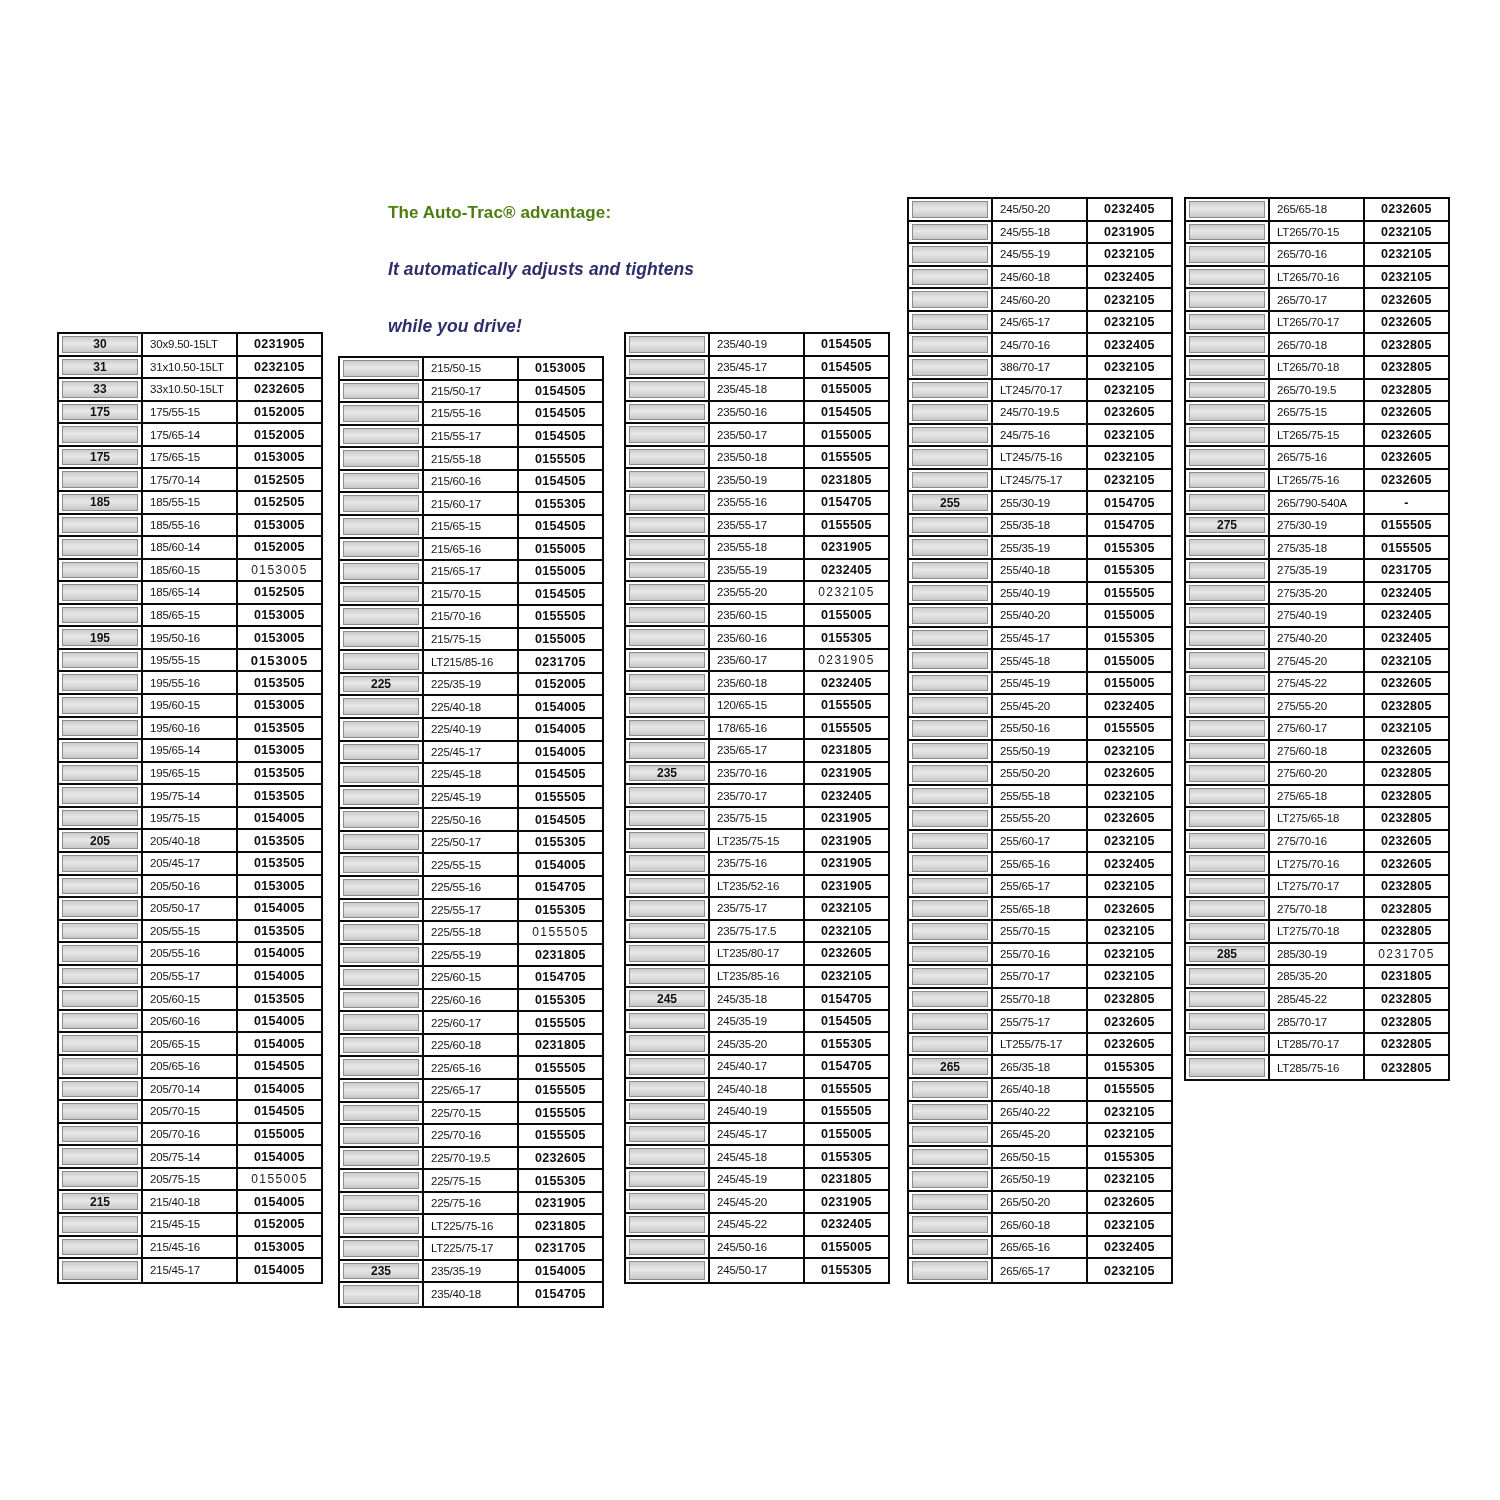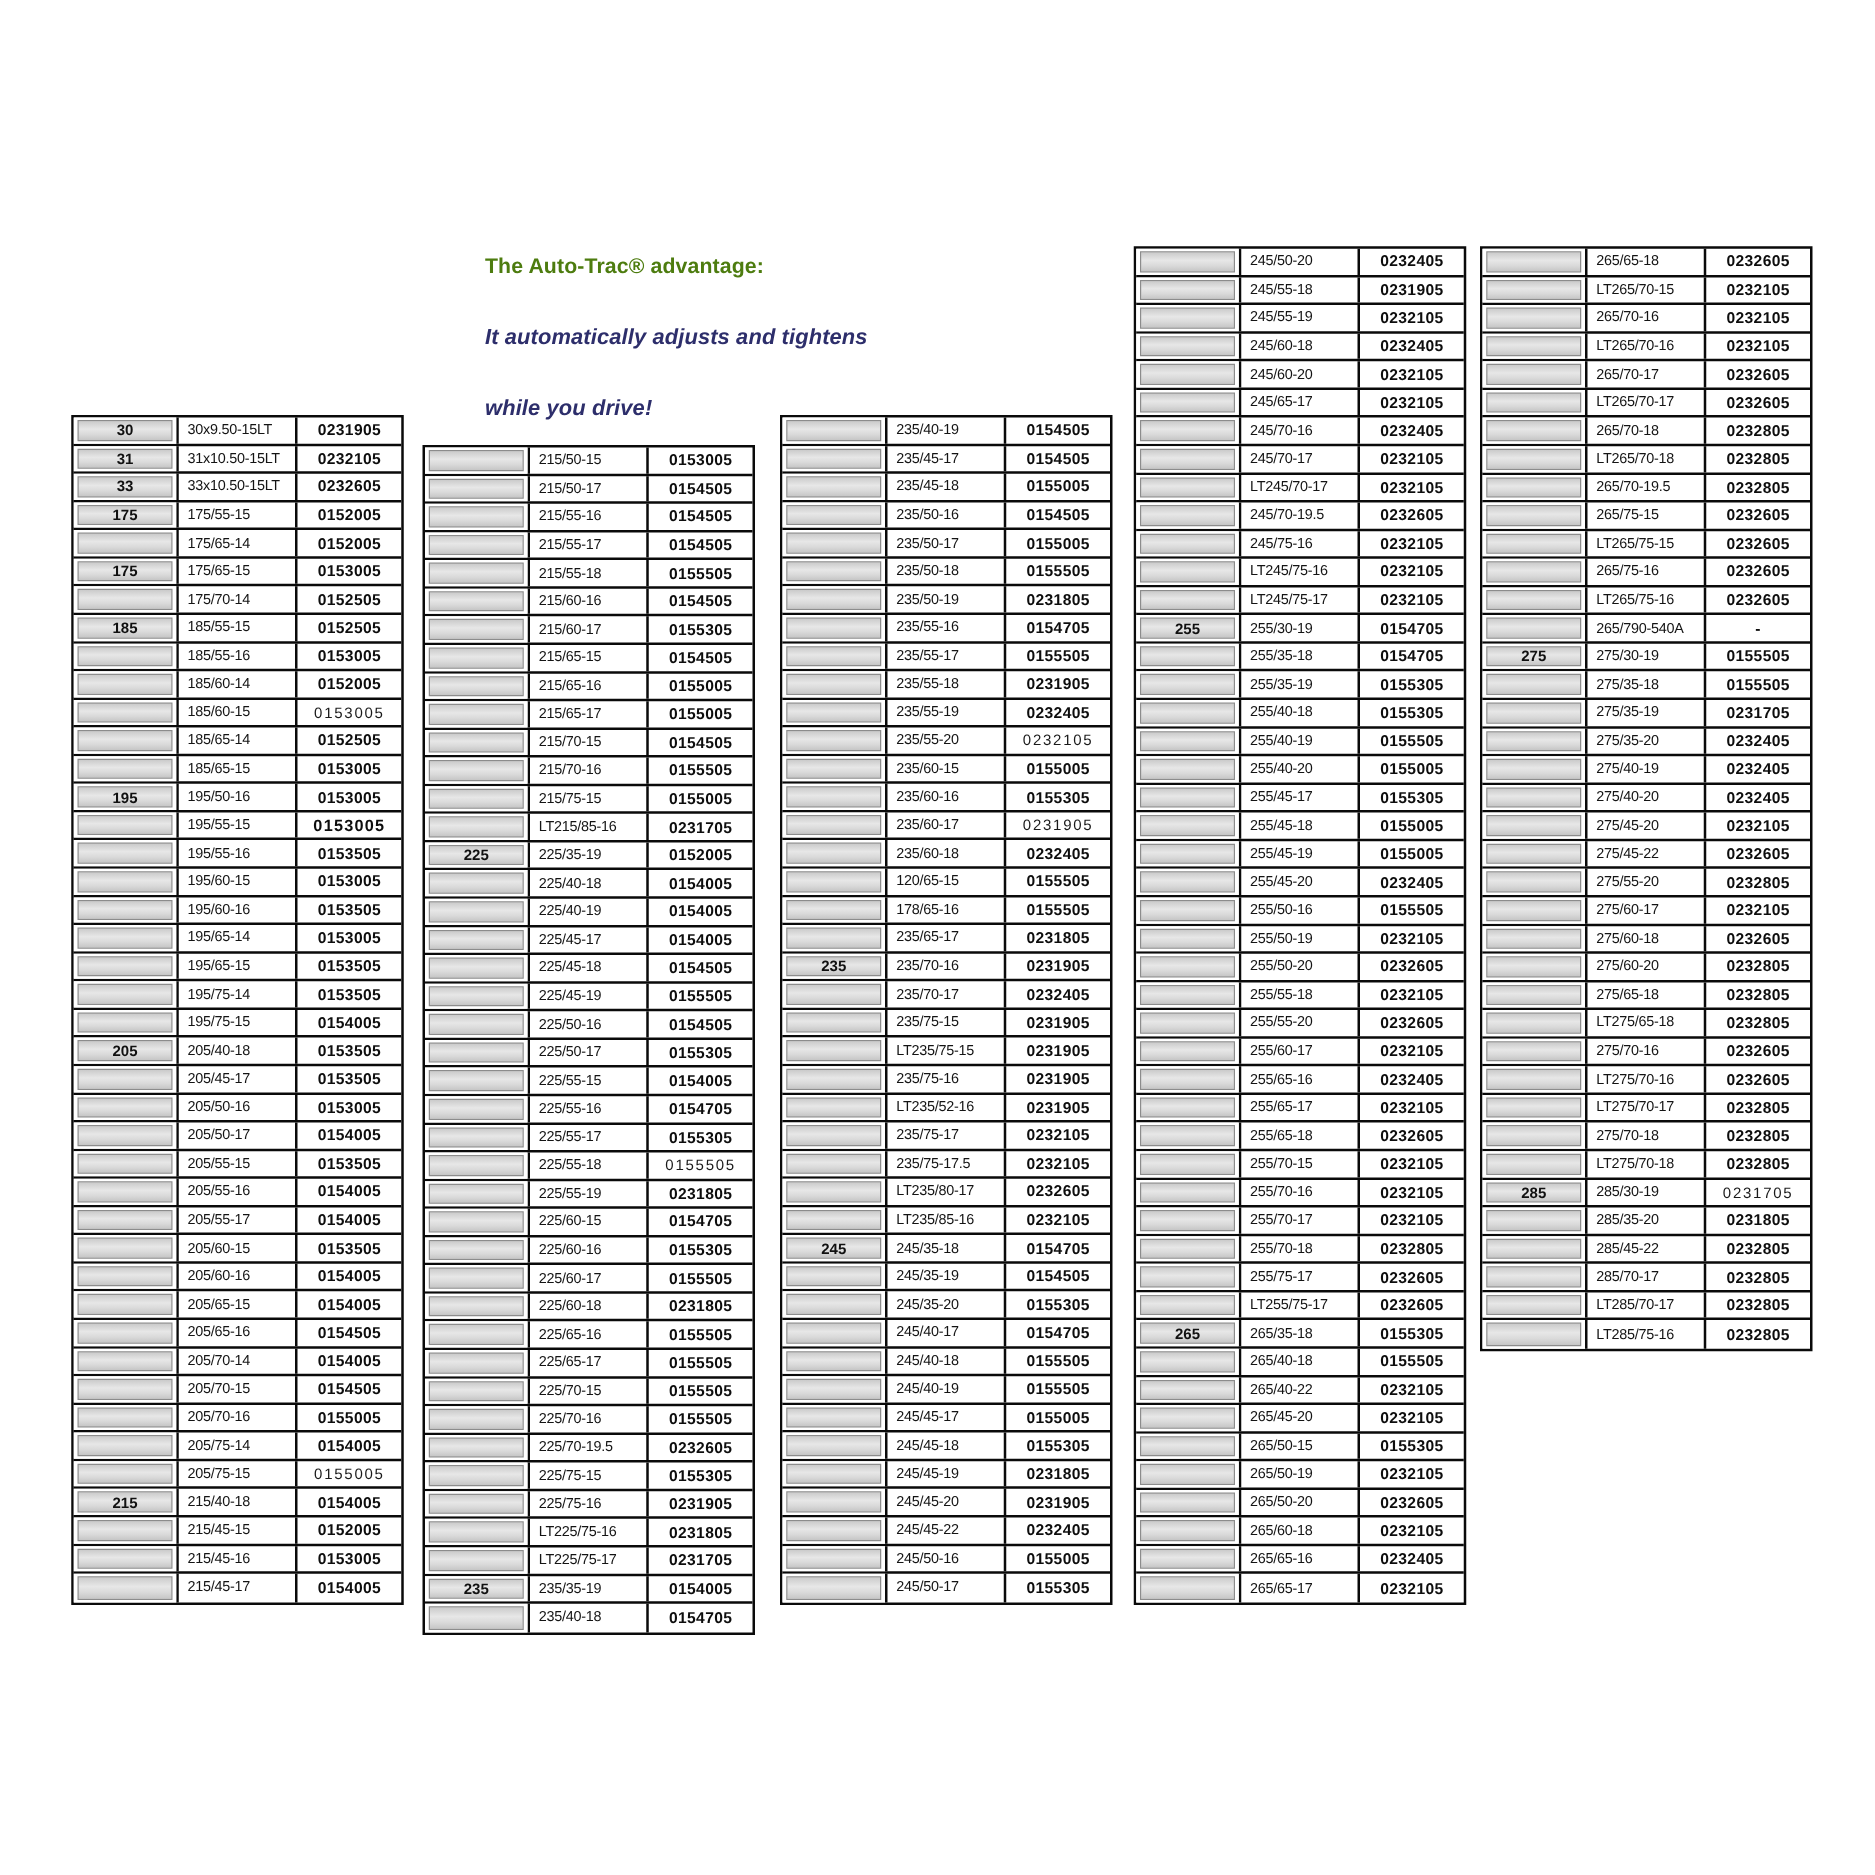--- a/index.html
+++ b/index.html
@@ -972,21 +972,21 @@
           <div class="c-group">
             <div class="gbox"></div>
           </div>
           <div class="c-size">245/70-16</div>
           <div class="c-part">0232405</div>
         </div>
         <div class="t-row">
           <div class="c-group">
             <div class="gbox"></div>
           </div>
-          <div class="c-size">245/70-17</div>
+          <div class="c-size">386/70-17</div>
           <div class="c-part">0232105</div>
         </div>
         <div class="t-row">
           <div class="c-group">
             <div class="gbox"></div>
           </div>
           <div class="c-size">LT245/70-17</div>
           <div class="c-part">0232105</div>
         </div>
         <div class="t-row">

